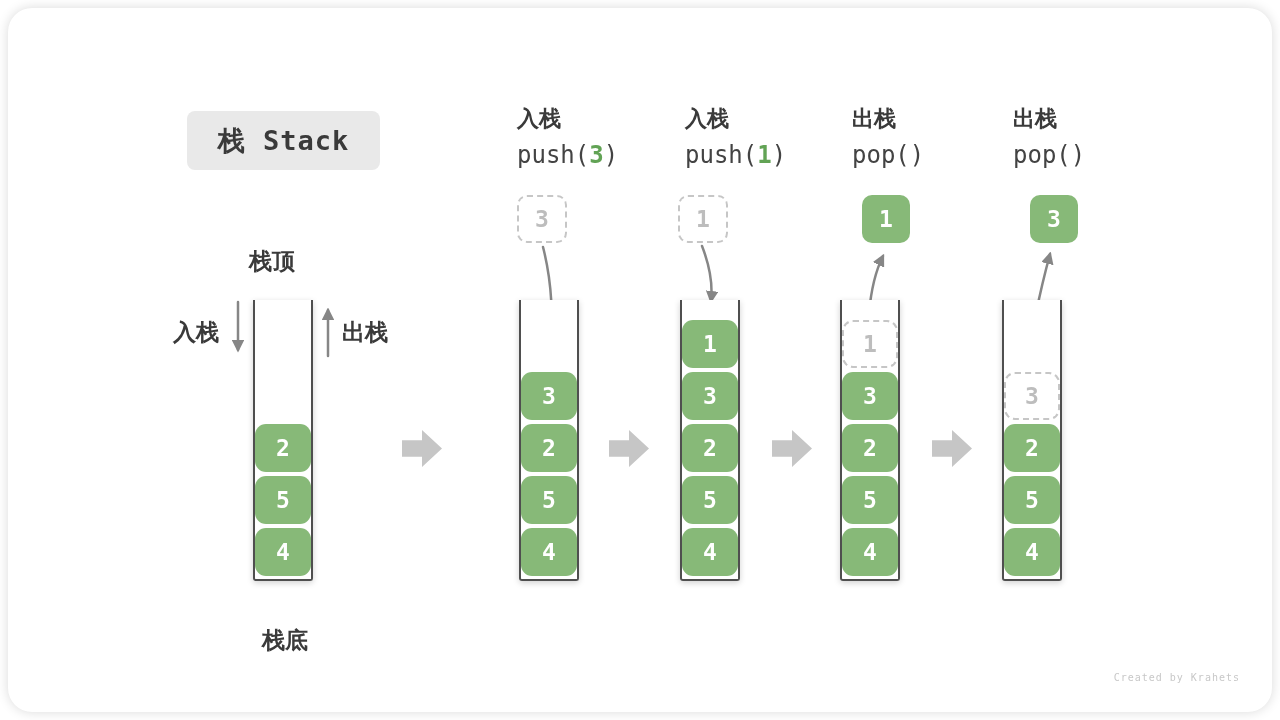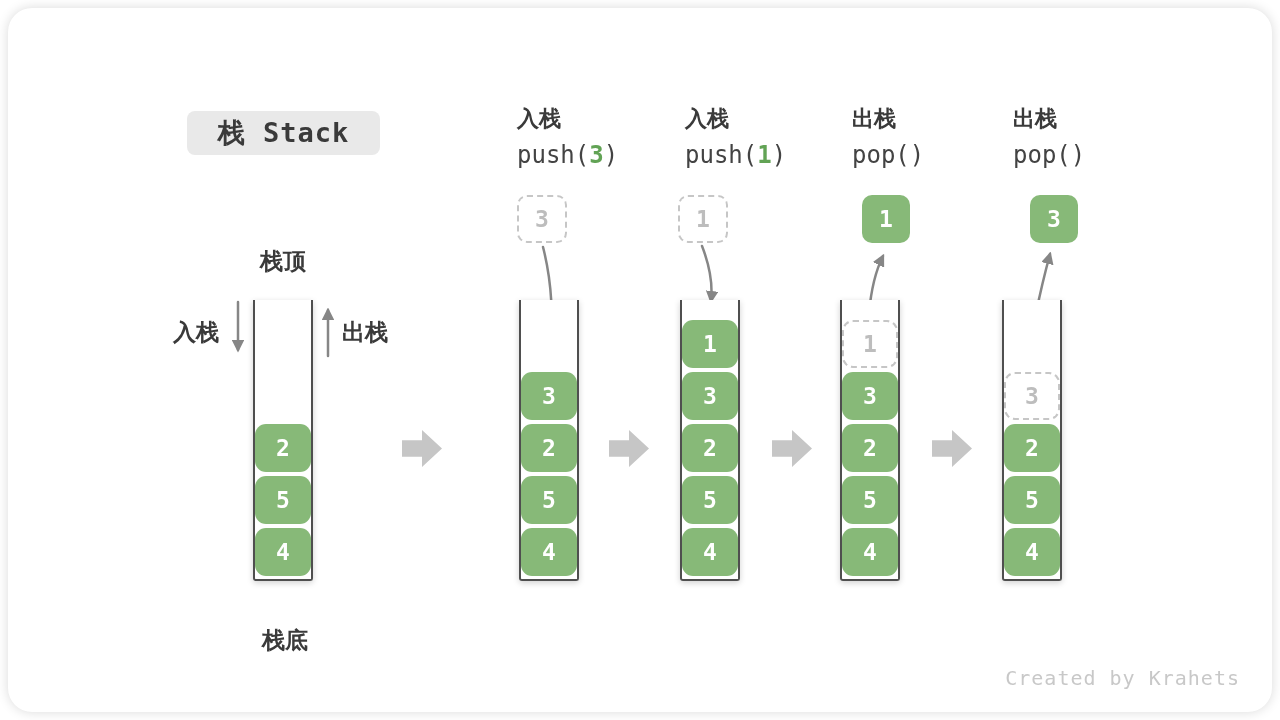--- a/index.html
+++ b/index.html
@@ -16,21 +16,21 @@
   }
   *{margin:0;padding:0;box-sizing:border-box;}
   html,body{width:1280px;height:720px;background:#fff;overflow:hidden;
     font-family:"Liberation Sans",sans-serif;}
   .canvas{position:absolute;inset:8px;background:#fff;border-radius:24px;
     box-shadow:0 0 12px rgba(0,0,0,.15);}
   .overlay{position:absolute;left:0;top:0;width:1264px;height:704px;pointer-events:none;}
   .arrow-path{stroke:var(--arrow-gray);stroke-width:2.5;fill:none;stroke-linecap:round;}
   .ah{fill:var(--arrow-gray);}
 
-  .title-box{position:absolute;left:179px;top:103px;width:193px;height:44px;
+  .title-box{position:absolute;left:179px;top:103px;width:193px;height:59px;
     background:var(--title-bg);border-radius:8px;display:flex;align-items:center;
     justify-content:center;font-family:"DejaVu Sans Mono",monospace;
     font-size:27px;font-weight:700;color:var(--text-dark);letter-spacing:1px;}
 
   .cjk-label{position:absolute;font-size:23px;font-weight:700;color:var(--text-dark);
     white-space:nowrap;}
 
   .op{position:absolute;top:96px;display:flex;flex-direction:column;gap:7px;}
   .op-name{font-size:22px;font-weight:700;color:var(--text-dark);}
   .op-code{font-family:"DejaVu Sans Mono",monospace;font-size:24px;color:#434343;}
@@ -53,22 +53,22 @@
     display:flex;align-items:center;justify-content:center;
     font-family:"DejaVu Sans Mono",monospace;font-size:23px;font-weight:700;}
   .float-box.ghost{width:50px;background:#fff;border:2px dashed var(--ghost-border);
     color:var(--ghost-text);}
   .float-box.green{width:48px;background:var(--element-green);color:#fff;}
 
   .block-arrow{position:absolute;top:422px;width:40px;height:37px;
     background:var(--block-arrow-gray);
     clip-path:polygon(0 28%,50% 28%,50% 0,100% 50%,50% 100%,50% 72%,0 72%);}
 
-  .watermark{position:absolute;right:32px;bottom:22px;
-    font-family:"DejaVu Sans Mono",monospace;font-size:20px;
+  .watermark{position:absolute;right:32px;bottom:29px;
+    font-family:"DejaVu Sans Mono",monospace;font-size:10px;
     color:var(--watermark-gray);letter-spacing:1px;}
 </style>
 </head>
 <body>
 
 <div class="canvas">
 
   <svg class="overlay" viewBox="0 0 1264 704" xmlns="http://www.w3.org/2000/svg">
     <defs>
       <marker id="ah" viewBox="0 0 10 10" refX="8" refY="5" markerWidth="5" markerHeight="5" orient="auto-start-reverse">
@@ -98,21 +98,21 @@
   </div>
   <div class="op" style="left:844px">
     <div class="op-name">出栈</div>
     <div class="op-code"><span>pop(</span><span class="arg"></span><span>)</span></div>
   </div>
   <div class="op" style="left:1005px">
     <div class="op-name">出栈</div>
     <div class="op-code"><span>pop(</span><span class="arg"></span><span>)</span></div>
   </div>
 
-  <div class="cjk-label" style="left:275px;top:238px;transform:translateX(-50%)">栈顶</div>
+  <div class="cjk-label" style="left:264px;top:238px;transform:translateX(-50%)">栈顶</div>
   <div class="cjk-label" style="left:277px;top:617px;transform:translateX(-50%)">栈底</div>
   <div class="cjk-label" style="left:165px;top:309px">入栈</div>
   <div class="cjk-label" style="left:334px;top:309px">出栈</div>
 
   <div class="stack" style="left:245px">
     <div class="cell green slot2">2</div>
     <div class="cell green slot1">5</div>
     <div class="cell green slot0">4</div>
   </div>
 

